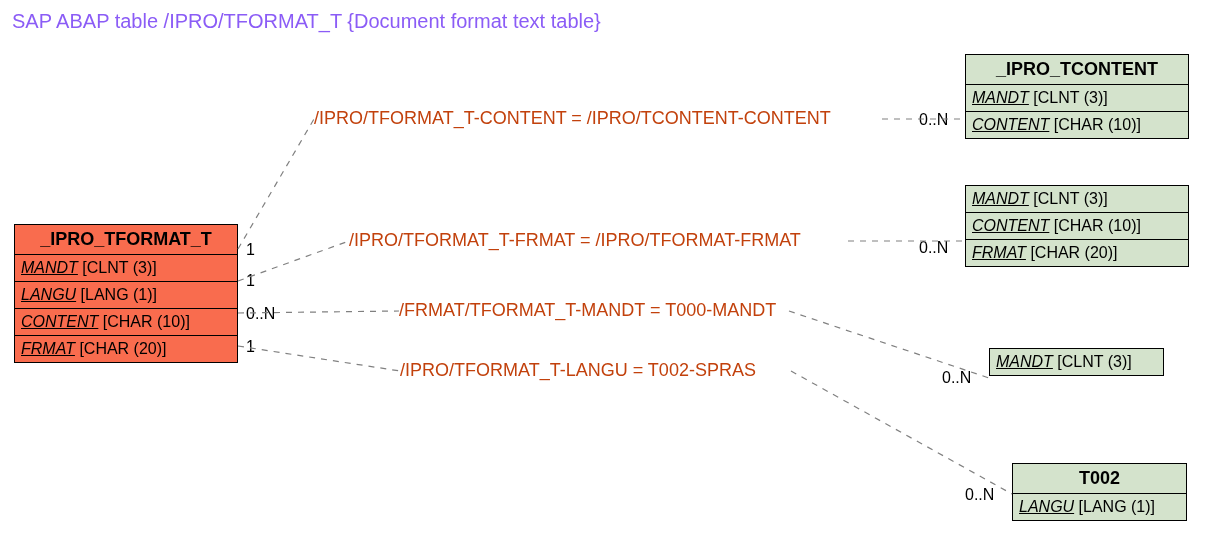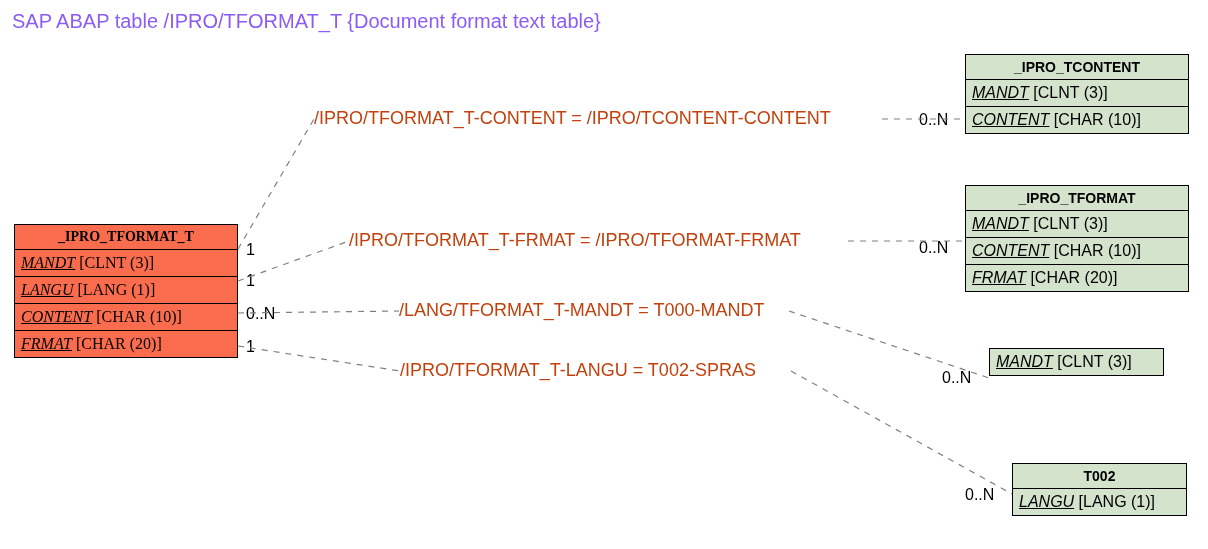--- a/index.html
+++ b/index.html
@@ -21,42 +21,41 @@
   .entity {
     position: absolute;
     border: 1px solid #000;
     box-sizing: border-box;
   }
   .entity .head {
     border-bottom: 1px solid #000;
     text-align: center;
     font-weight: bold;
     padding: 4px 6px;
-    font-size: 14px;
+    font-size: 18px;
     white-space: nowrap;
   }
   .entity .row {
     border-bottom: 1px solid #000;
     padding: 4px 6px;
     font-size: 16px;
     white-space: nowrap;
   }
   .entity .row:last-child {
     border-bottom: none;
   }
   .row .fld {
     font-style: italic;
     text-decoration: underline;
   }
   .row .typ {
     font-style: normal;
   }
   .src {
     background: #f96c4e;
-    font-family: Liberation Serif, serif;
   }
   .tgt {
     background: #d4e3cc;
   }
   .label {
     position: absolute;
     font-size: 18px;
     color: #c2410c;
     white-space: nowrap;
   }
@@ -92,38 +91,37 @@
   <div class="row"><span class="fld">FRMAT</span> <span class="typ">[CHAR (20)]</span></div>
 </div>
 
 <div class="entity tgt" style="left:965px; top:54px; width:224px;">
   <div class="head">_IPRO_TCONTENT</div>
   <div class="row"><span class="fld">MANDT</span> <span class="typ">[CLNT (3)]</span></div>
   <div class="row"><span class="fld">CONTENT</span> <span class="typ">[CHAR (10)]</span></div>
 </div>
 
 <div class="entity tgt" style="left:965px; top:185px; width:224px;">
-  <div class="head">_IPRO_TFORMAT</div>
   <div class="row"><span class="fld">MANDT</span> <span class="typ">[CLNT (3)]</span></div>
   <div class="row"><span class="fld">CONTENT</span> <span class="typ">[CHAR (10)]</span></div>
   <div class="row"><span class="fld">FRMAT</span> <span class="typ">[CHAR (20)]</span></div>
 </div>
 
 <div class="entity tgt" style="left:989px; top:348px; width:175px;">
   <div class="row"><span class="fld">MANDT</span> <span class="typ">[CLNT (3)]</span></div>
 </div>
 
 <div class="entity tgt" style="left:1012px; top:463px; width:175px;">
   <div class="head">T002</div>
   <div class="row"><span class="fld">LANGU</span> <span class="typ">[LANG (1)]</span></div>
 </div>
 
 <div class="label" style="left:314px; top:108px;">/IPRO/TFORMAT_T-CONTENT = /IPRO/TCONTENT-CONTENT</div>
 <div class="label" style="left:349px; top:230px;">/IPRO/TFORMAT_T-FRMAT = /IPRO/TFORMAT-FRMAT</div>
-<div class="label" style="left:399px; top:300px;">/LANG/TFORMAT_T-MANDT = T000-MANDT</div>
+<div class="label" style="left:399px; top:300px;">/FRMAT/TFORMAT_T-MANDT = T000-MANDT</div>
 <div class="label" style="left:400px; top:360px;">/IPRO/TFORMAT_T-LANGU = T002-SPRAS</div>
 
 <div class="card" style="left:246px; top:241px;">1</div>
 <div class="card" style="left:246px; top:272px;">1</div>
 <div class="card" style="left:246px; top:305px;">0..N</div>
 <div class="card" style="left:246px; top:338px;">1</div>
 
 <div class="card" style="left:919px; top:111px;">0..N</div>
 <div class="card" style="left:919px; top:239px;">0..N</div>
 <div class="card" style="left:942px; top:369px;">0..N</div>

